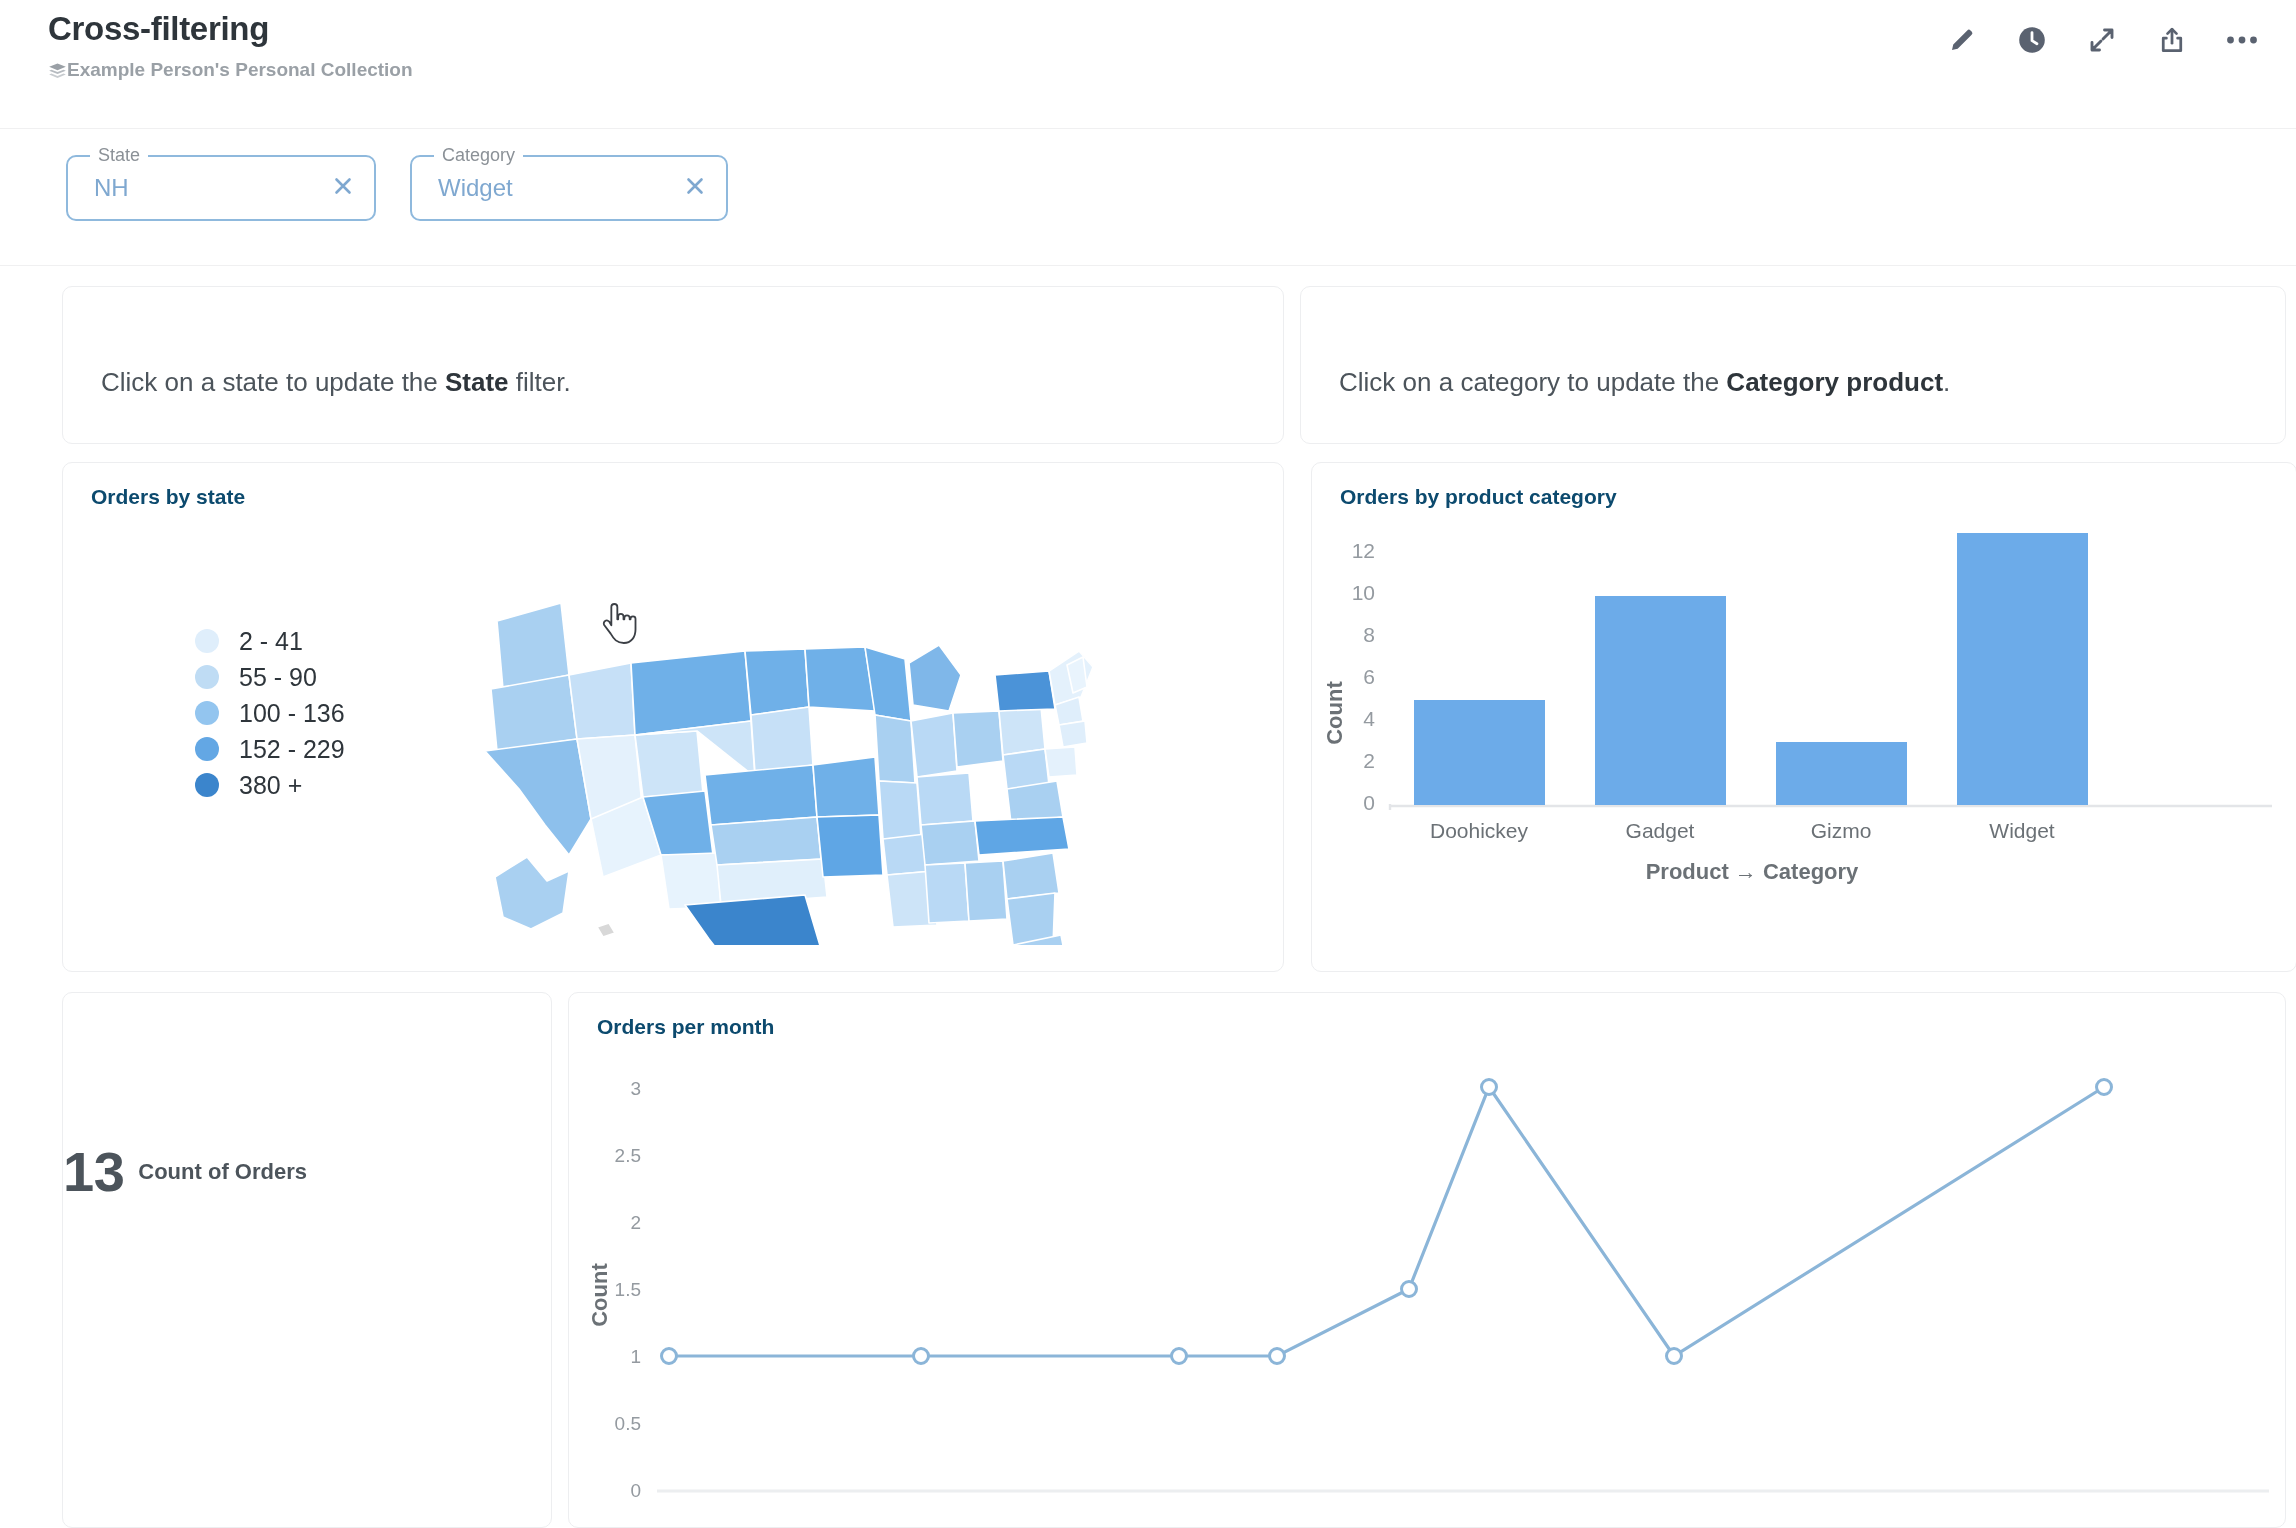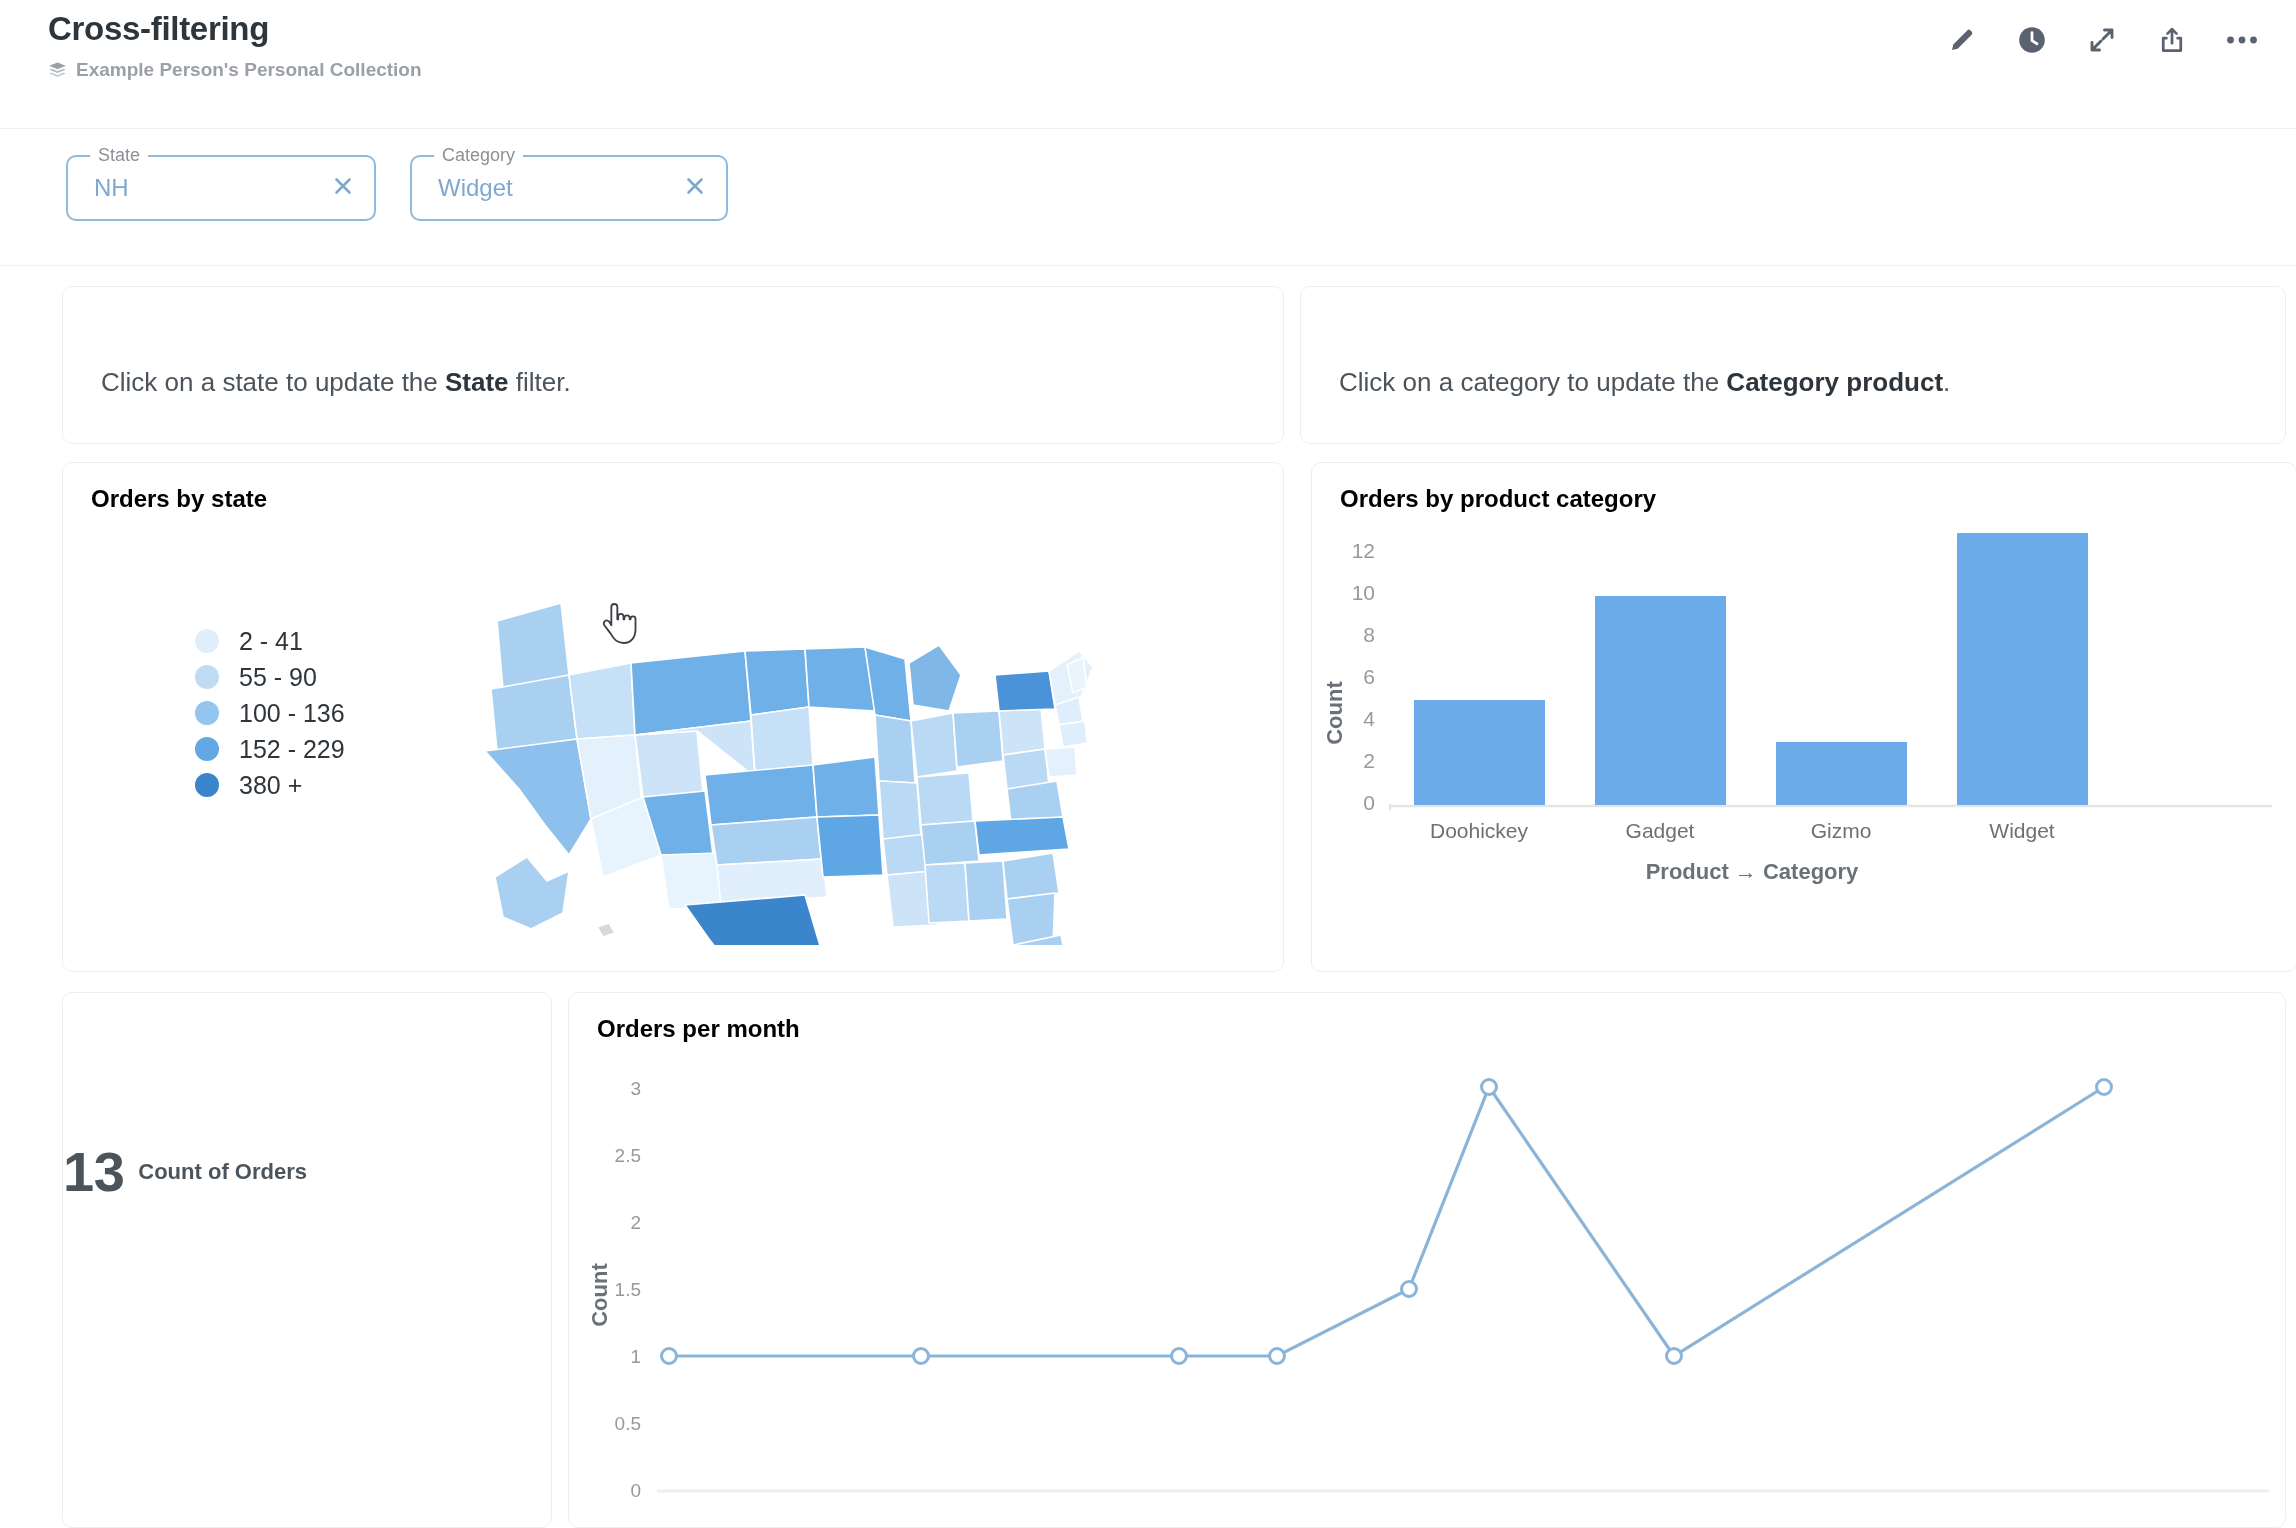--- a/index.html
+++ b/index.html
@@ -15,21 +15,21 @@
     position: absolute; left: 0; top: 0; width: 2296px; height: 129px;
     background: #ffffff;
     border-bottom: 1px solid #f0f0f1;
   }
   .header-titles { position: absolute; left: 48px; top: 8px; }
   .dash-title {
     font-size: 33px; font-weight: bold; color: #2e353b;
     letter-spacing: -0.3px; line-height: 42px;
   }
   .dash-collection {
-    display: flex; align-items: center; gap: 9px;
+    display: flex; align-items: flex-end; 
     margin-top: 9px;
   }
   .dash-collection .collection-label {
     font-size: 19px; font-weight: bold; color: #9aa0a6;
   }
   .collection-icon { display: block; width: 19px; height: 19px; }
 
   .header-actions {
     position: absolute; right: 36px; top: 22px;
     display: flex; align-items: center; gap: 34px;
@@ -87,21 +87,21 @@
     width: 2296px; height: 1262px;
     background: #ffffff;
   }
   .card {
     position: absolute;
     background: #ffffff;
     border: 1px solid #edeef0;
     border-radius: 10px;
   }
   .card-title {
-    font-size: 24px; font-weight: bold; color: #000000;
+    font-size: 21px; font-weight: bold; color: #0c4a6e;
   }
 
   
   .text-card { padding: 12px; }
   .text-card .text-body {
     position: absolute; left: 38px; top: 78px;
     font-size: 26px; color: #4c545b; line-height: 34px;
   }
   .text-body b { font-weight: bold; color: #2e353b; }
 

